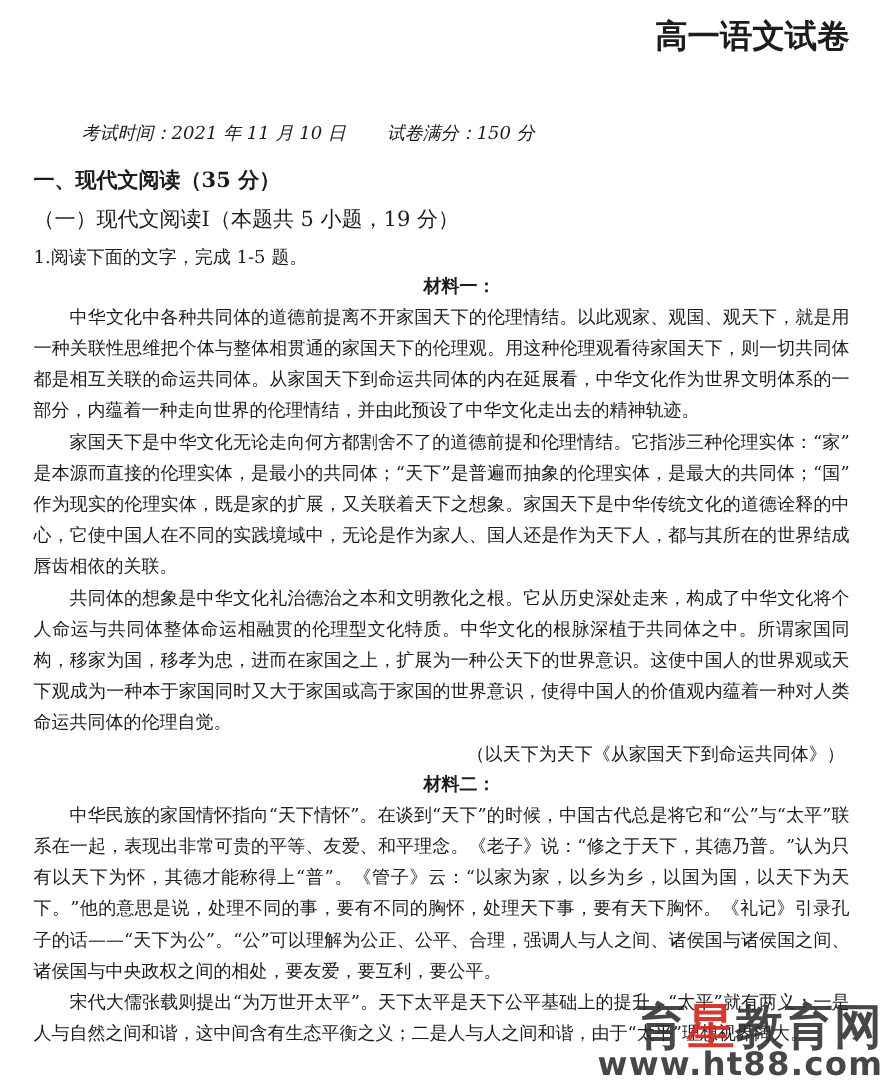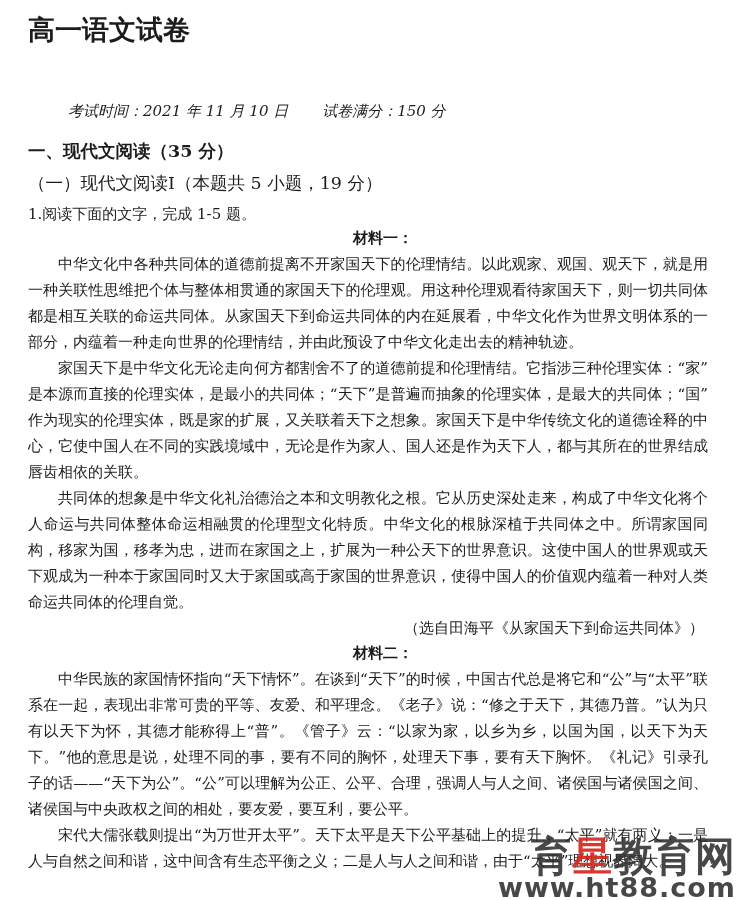--- a/index.html
+++ b/index.html
@@ -27,21 +27,21 @@
     font-size: 20px;
     line-height: 28px;
     font-weight: 700;
     text-align: center;
   }
   .title2 {
     margin: 0;
     font-size: 27px;
     line-height: 36px;
     font-weight: 700;
-    text-align: left;
+    text-align: right;
     font-family: Liberation Serif, serif;
   }
   .exam-info {
     margin-top: 52px;
     padding-left: 40px;
     font-size: 15px;
     line-height: 22px;
     display: flex;
     gap: 34px;
     white-space: nowrap;
@@ -124,21 +124,21 @@
   </div>
 
   <div class="section-heading">一、现代文阅读（35 分）</div>
   <div class="section-subheading">（一）现代文阅读Ⅰ（本题共 5 小题，19 分）</div>
   <div class="question-intro">1.阅读下面的文字，完成 1-5 题。</div>
 
   <div class="material-label">材料一：</div>
   <p class="body-para">中华文化中各种共同体的道德前提离不开家国天下的伦理情结。以此观家、观国、观天下，就是用一种关联性思维把个体与整体相贯通的家国天下的伦理观。用这种伦理观看待家国天下，则一切共同体都是相互关联的命运共同体。从家国天下到命运共同体的内在延展看，中华文化作为世界文明体系的一部分，内蕴着一种走向世界的伦理情结，并由此预设了中华文化走出去的精神轨迹。</p>
   <p class="body-para">家国天下是中华文化无论走向何方都割舍不了的道德前提和伦理情结。它指涉三种伦理实体：“家”是本源而直接的伦理实体，是最小的共同体；“天下”是普遍而抽象的伦理实体，是最大的共同体；“国”作为现实的伦理实体，既是家的扩展，又关联着天下之想象。家国天下是中华传统文化的道德诠释的中心，它使中国人在不同的实践境域中，无论是作为家人、国人还是作为天下人，都与其所在的世界结成唇齿相依的关联。</p>
   <p class="body-para">共同体的想象是中华文化礼治德治之本和文明教化之根。它从历史深处走来，构成了中华文化将个人命运与共同体整体命运相融贯的伦理型文化特质。中华文化的根脉深植于共同体之中。所谓家国同构，移家为国，移孝为忠，进而在家国之上，扩展为一种公天下的世界意识。这使中国人的世界观或天下观成为一种本于家国同时又大于家国或高于家国的世界意识，使得中国人的价值观内蕴着一种对人类命运共同体的伦理自觉。</p>
-  <div class="attribution">（选自田海平《从家国天下到命运共同体》）</div>
+  <div class="attribution">（以天下为天下《从家国天下到命运共同体》）</div>
 
   <div class="material-label">材料二：</div>
   <p class="body-para">中华民族的家国情怀指向“天下情怀”。在谈到“天下”的时候，中国古代总是将它和“公”与“太平”联系在一起，表现出非常可贵的平等、友爱、和平理念。《老子》说：“修之于天下，其德乃普。”认为只有以天下为怀，其德才能称得上“普”。《管子》云：“以家为家，以乡为乡，以国为国，以天下为天下。”他的意思是说，处理不同的事，要有不同的胸怀，处理天下事，要有天下胸怀。《礼记》引录孔子的话——“天下为公”。“公”可以理解为公正、公平、合理，强调人与人之间、诸侯国与诸侯国之间、诸侯国与中央政权之间的相处，要友爱，要互利，要公平。</p>
   <p class="body-para">宋代大儒张载则提出“为万世开太平”。天下太平是天下公平基础上的提升，“太平”就有两义：一是人与自然之间和谐，这中间含有生态平衡之义；二是人与人之间和谐，由于“太平”理想视界阔大。</p>
 
   <div class="watermark">
     <div class="wm-line1"><span>育</span><span class="wm-star">星</span><span>教育网</span></div>
     <div class="wm-line2">www.ht88.com</div>
   </div>
 

